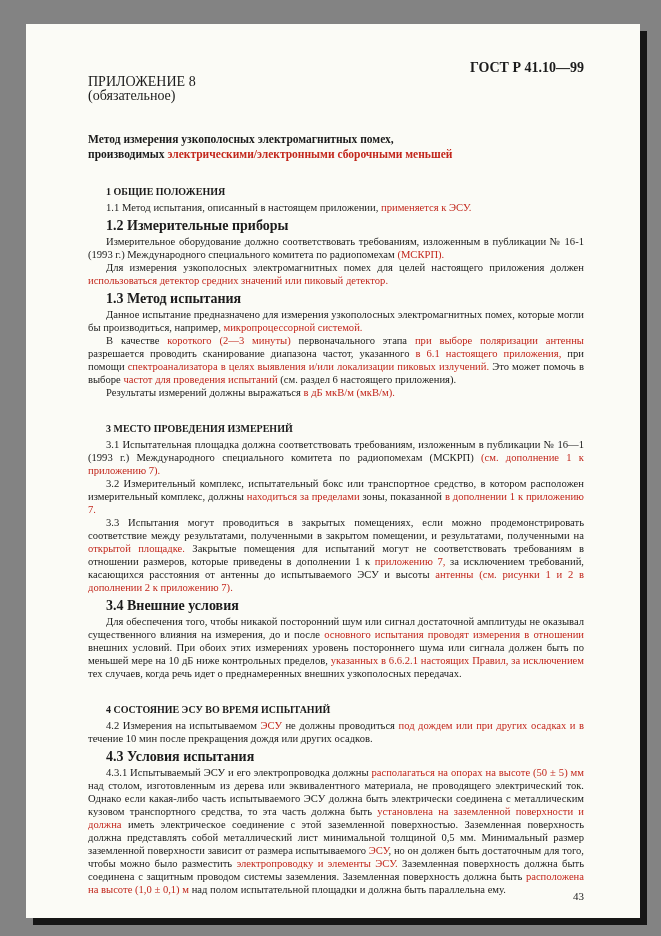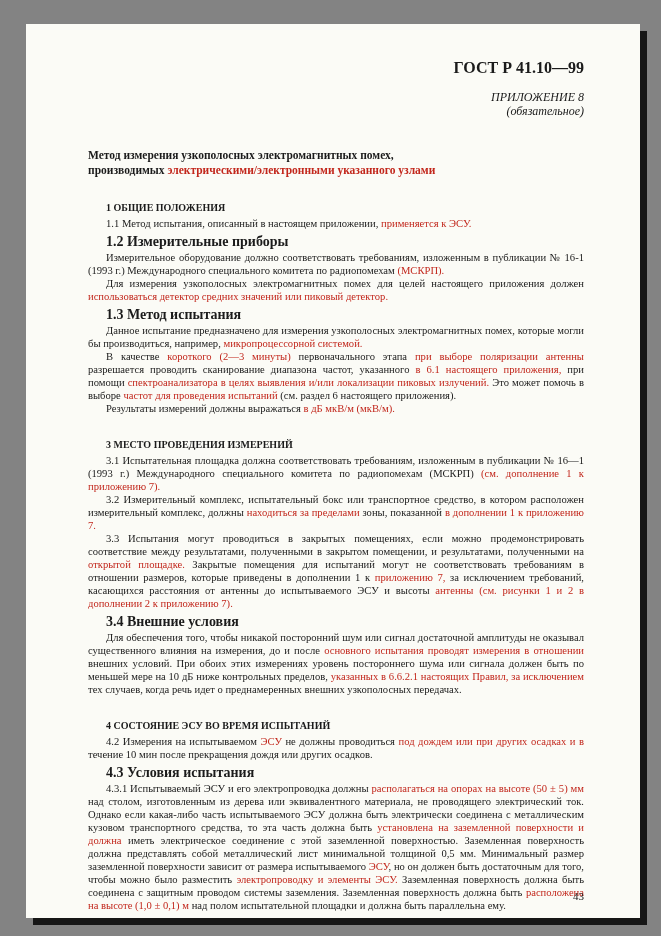--- a/index.html
+++ b/index.html
@@ -17,29 +17,27 @@
     width: 614px; height: 894px;
     background: var(--paper-color, #fbfbf6);
     box-shadow: 7px 7px 0 0 var(--shadow-color, #161616);
     padding: 36px 56px 28px 62px;
     overflow: hidden;
     color: #1b1b1b;
   }
   .gost-header {
     text-align: right;
     font-weight: bold;
-    font-size: 16px;
+    font-size: 14px;
     line-height: 15px;
-    margin-bottom: 16px;
   }
   .appendix {
-    text-align: right;
-    font-size: 12px;
+    text-align: left;
+    font-size: 14px;
     line-height: 13.5px;
-    font-style: italic;
   }
   .doc-title {
     font-weight: bold;
     font-size: 11.5px;
     line-height: 15px;
     margin-top: 30px;
   }
   #doc-body { margin-top: 14px; }
   p.para {
     margin: 0;
@@ -69,21 +67,21 @@
 <div class="page">
   <div class="gost-header">ГОСТ Р 41.10—99</div>
 
   <div class="appendix">
     <div>ПРИЛОЖЕНИЕ 8</div>
     <div>(обязательное)</div>
   </div>
 
   <div class="doc-title">
     <div><span>Метод измерения узкополосных электромагнитных помех,</span></div>
-    <div><span>производимых </span><span class="hl">электрическими/электронными</span><span> </span><span class="hl">указанного узлами</span></div>
+    <div><span>производимых </span><span class="hl">электрическими/электронными</span><span> </span><span class="hl">сборочными меньшей</span></div>
   </div>
 
   <div id="doc-body">
       <p class="heading h1">1 ОБЩИЕ ПОЛОЖЕНИЯ</p>
       <p class="para"><span>1.1 Метод испытания, описанный в настоящем приложении, </span><span class="hl">применяется к ЭСУ.</span></p>
       <p class="heading h2">1.2 Измерительные приборы</p>
       <p class="para"><span>Измерительное оборудование должно соответствовать требованиям, изложенным в публикации № 16-1 (1993 г.) Международного специального комитета по радиопомехам </span><span class="hl">(МСКРП).</span></p>
       <p class="para"><span>Для измерения узкополосных электромагнитных помех для целей настоящего приложения должен </span><span class="hl">использоваться детектор средних значений или пиковый детектор.</span></p>
       <p class="heading h2">1.3 Метод испытания</p>
       <p class="para"><span>Данное испытание предназначено для измерения узкополосных электромагнитных помех, которые могли бы производиться, например, </span><span class="hl">микропроцессорной системой.</span></p>

